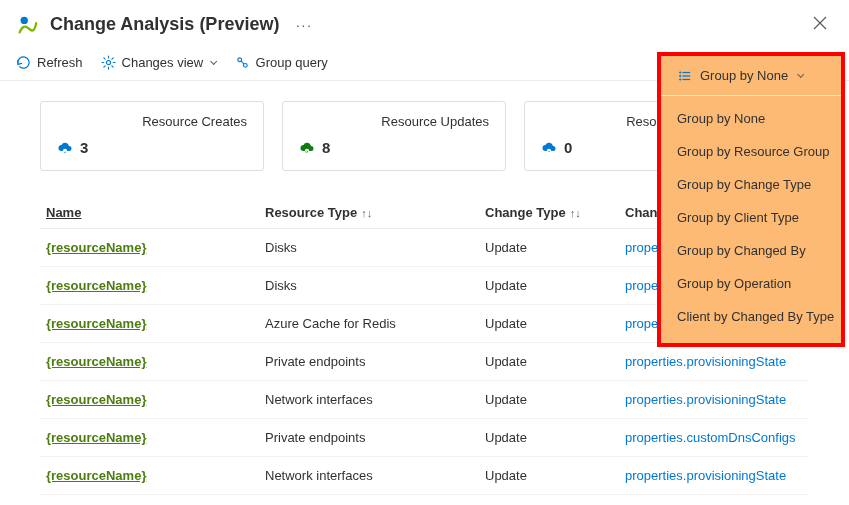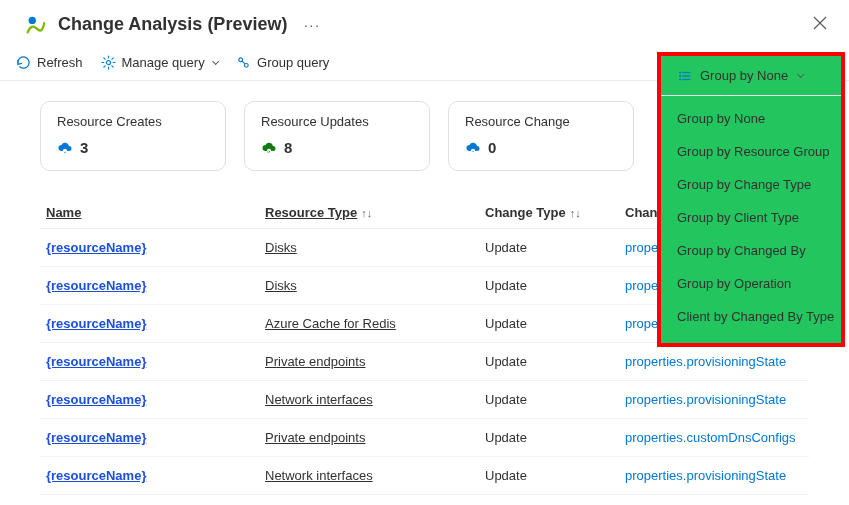--- a/index.html
+++ b/index.html
@@ -1,50 +1,50 @@
 <!DOCTYPE html>
 <html><head>
 <meta charset="utf-8">
 <style>
   * { box-sizing: border-box; margin: 0; padding: 0; }
   body { font-family: "Segoe UI", -apple-system, sans-serif; font-size: 13px; color: #323130; background: #fff; width: 849px; height: 505px; overflow: hidden; position: relative; }
   
-  .header { display: flex; align-items: center; padding: 10px 16px 12px 16px; gap: 12px; margin-left: 8px; }
+  .header { display: flex; align-items: center; padding: 10px 16px 12px 16px; gap: 12px; }
   .header-icon { width: 22px; height: 22px; flex-shrink:0; }
   .header-title { font-size: 18px; font-weight: 600; color: #323130; flex-shrink:0; }
   .header-more { font-size: 14px; color: #605e5c; margin-left: 4px; cursor: pointer; letter-spacing:1px; }
   .spacer { flex: 1; }
   .close-x { cursor: pointer; padding: 6px; }
   .close-x svg { width: 14px; height: 14px; stroke: #605e5c; }
 
   .toolbar { display: flex; align-items: center; padding: 4px 16px 10px 16px; gap: 18px; border-bottom: 1px solid #edebe9; position:relative; }
   .toolbar-item { display: flex; align-items: center; gap: 6px; color: #323130; cursor: pointer; font-size: 13px; }
   .toolbar-item svg { stroke:#0078d4; fill:none; }
   .toolbar-icon { width: 15px; height: 15px; display:inline-flex; align-items:center; justify-content:center; }
   .chev { border: solid #605e5c; border-width: 0 1px 1px 0; display: inline-block; padding: 2.2px; transform: rotate(45deg); margin-left: 2px; margin-bottom:2px; }
   
   .content { padding: 20px 40px 0 40px; }
   .cards { display: flex; gap: 18px; margin-bottom: 26px; }
-  .card { border: 1px solid #e1dfdd; border-radius: 10px; padding: 12px 16px 14px 16px; width: 186px; }
+  .card { border: 1px solid #e1dfdd; border-radius: 3px; padding: 12px 16px 14px 16px; width: 224px; text-align: right; }
   .card-title { font-size: 13px; color: #323130; margin-bottom: 10px; }
   .card-value { display: flex; align-items: center; gap: 7px; font-size: 15px; font-weight: 600; }
   .card-icon { width: 16px; height: 16px; }
 
   .table-head { display: flex; border-bottom: 1px solid #edebe9; padding: 8px 0; font-weight:600; font-size:13px; color:#323130; }
   .col-name { width: 225px; padding-left: 6px; text-decoration: underline; }
-  .col-type { width: 220px; text-decoration: underline; }
+  .col-type { width: 220px; }
   .col-change { width: 140px; }
   .col-changes { flex: 1; }
   .sort-ic { display:inline-block; margin-left:4px; font-size:11px; color:#605e5c; }
   
   .table-row { display: flex; border-bottom: 1px solid #f3f2f1; padding: 11px 0; font-size: 13px; align-items:center; }
-  .table-row .col-name { color:#1d4ed8; font-weight:600; }
+  .table-row .col-name { color:#4d7c0f; font-weight:600; }
   .table-row .col-changes { color: #0078d4; cursor:pointer; white-space:nowrap; overflow:hidden; text-overflow:clip; }
 
-  .dropdown { position: absolute; right: 4px; top: 52px; width: 188px; border: 4px solid #ff0000; background: #22c55e; z-index: 10; padding: 4px 0 10px 0; }
+  .dropdown { position: absolute; right: 4px; top: 52px; width: 188px; border: 4px solid #ff0000; background: #fdba74; z-index: 10; padding: 4px 0 10px 0; }
   .dropdown-head { padding: 8px 16px; display:flex; align-items:center; gap:8px; cursor:pointer; font-size:13px; }
   .dd-sep { height: 1px; background: #edebe9; margin: 4px 0 6px 0; }
   .dropdown-item { padding: 9px 16px; font-size: 13px; cursor: pointer; white-space:nowrap; }
 </style>
 </head>
 <body>
 
 <div class="header">
   <span class="header-icon">
     <svg viewBox="0 0 24 24">
@@ -73,21 +73,21 @@
     </span>
     <span>Refresh</span>
   </div>
   <div class="toolbar-item">
     <span class="toolbar-icon">
       <svg viewBox="0 0 16 16" width="15" height="15">
           <circle cx="8" cy="8" r="2.2" stroke-width="1.2"></circle>
           <path d="M8 1v2M8 13v2M1 8h2M13 8h2M3 3l1.4 1.4M11.6 11.6L13 13M13 3l-1.4 1.4M4.4 11.6L3 13" stroke-width="1.2" stroke-linecap="round"></path>
         </svg>
     </span>
-    <span>Manage query</span>
+    <span>Changes view</span>
     <span class="chev"></span>
   </div>
   <div class="toolbar-item">
     <span class="toolbar-icon">
       <svg viewBox="0 0 16 16" width="15" height="15">
           <circle cx="5" cy="5" r="2" stroke-width="1.2"></circle>
           <circle cx="11" cy="11" r="2" stroke-width="1.2"></circle>
           <line x1="6.5" y1="6.5" x2="9.5" y2="9.5" stroke-width="1.2"></line>
         </svg>
     </span>

